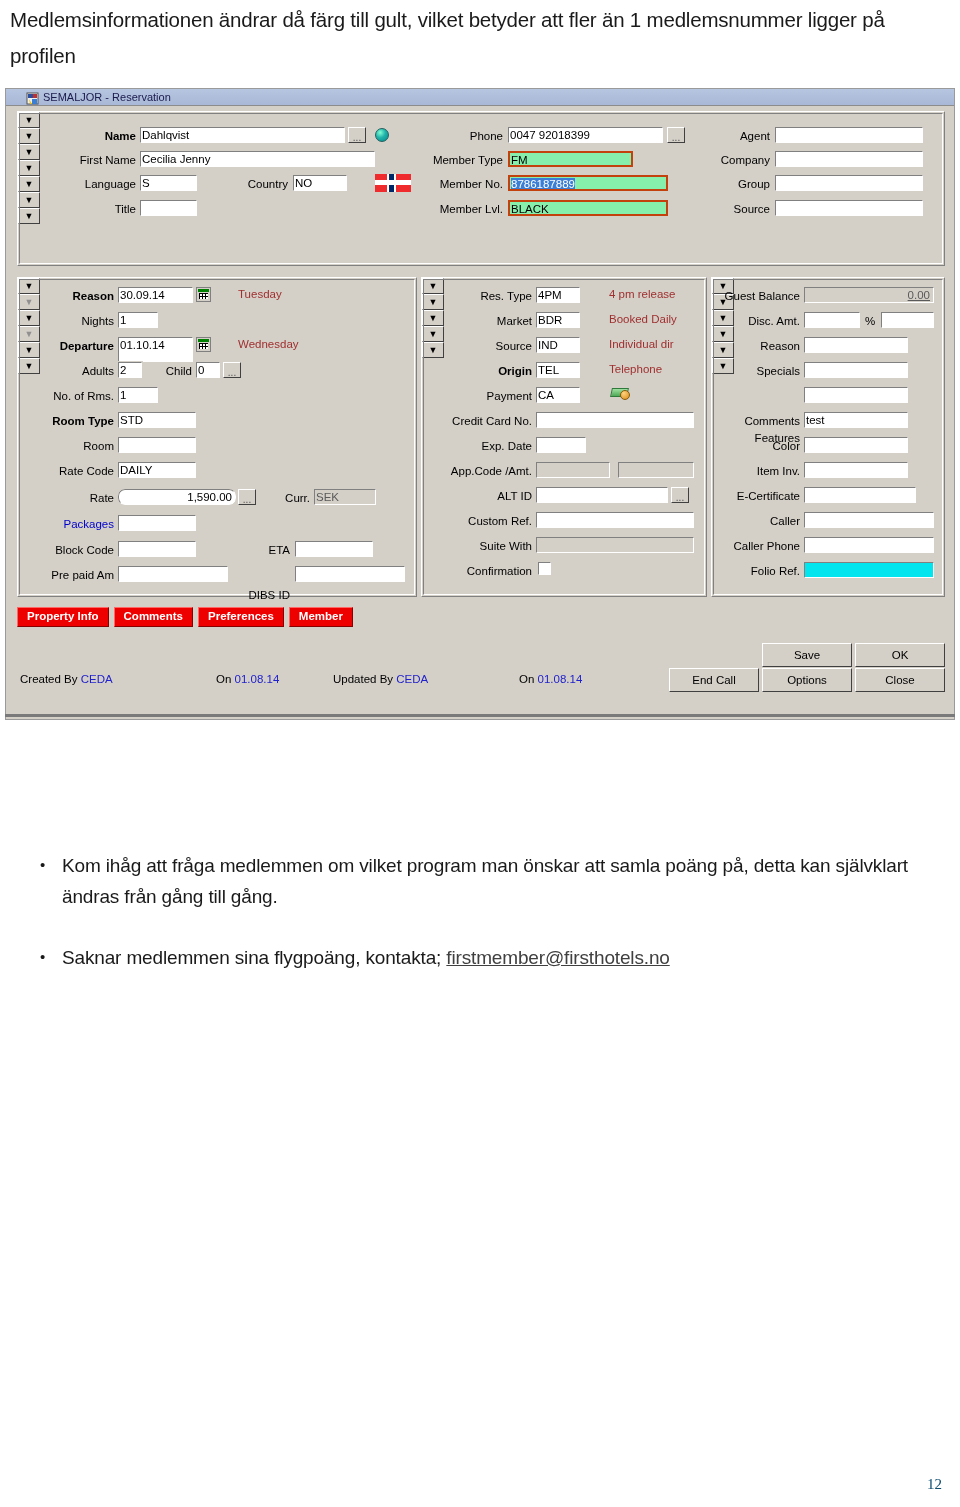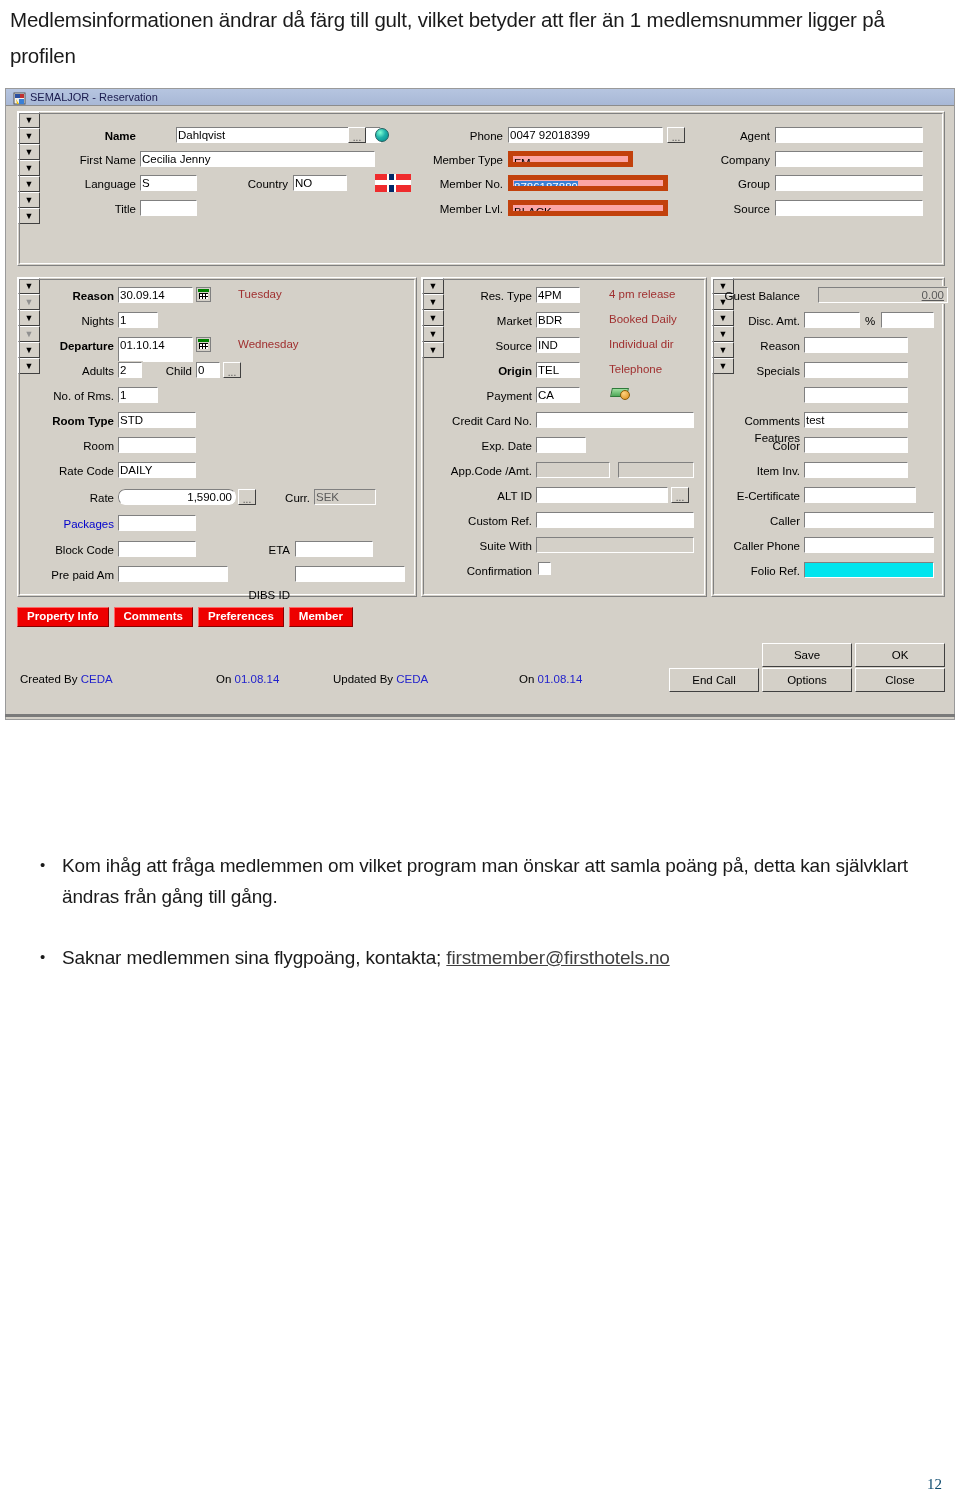--- a/index.html
+++ b/index.html
@@ -38,21 +38,21 @@
     background: #d4d0c8;
     border: 1px solid #9a9a9a;
     box-sizing: border-box;
   }
   .titlebar {
     height: 17px;
     background: linear-gradient(to bottom, #b6c5e0 0%, #a8b8d6 100%);
     border-bottom: 1px solid #8c8c8c;
     display: flex;
     align-items: center;
-    padding-left: 7px;
+    padding-left: 20px;
     box-sizing: border-box;
   }
   .title-icon {
     width: 13px;
     height: 13px;
     margin-right: 4px;
     position: relative;
     flex: 0 0 auto;
   }
   .title-text {
@@ -107,21 +107,21 @@
     border-bottom: 1px solid #ffffff;
     outline: 1px solid #d4d0c8;
     box-sizing: border-box;
     font-size: 11.5px;
     line-height: 14px;
     padding: 0 1px;
     color: #000;
     overflow: hidden;
   }
   .inp.gray { background: #d4d0c8; color: #5a5a5a; }
-  .inp.yellow { background: #fca5a5; border: 5px solid #c2410c; }
+  .inp.yellow { background: #86efac; border: 2px solid #c2410c; }
   .inp.cyan { background: #00e5ee; }
   .inp.right { text-align: right; padding-right: 3px; }
 
   .sel-hl {
     background: #3a7fd5;
     color: #ffffff;
   }
 
   .btn-dd {
     background: #d4d0c8;
@@ -319,21 +319,21 @@
         <rect x="6" y="7" width="5" height="5" fill="#3a7fd5"></rect>
       </svg>
     </span>
     <span class="title-text">SEMALJOR - Reservation</span>
   </div>
 
   <div class="panel top-panel">
     <div class="panel-inner"></div>
 
     <div class="fld lbl bold" style="left:48px; top:16px; width:70px;">Name</div>
-    <div class="fld inp" style="left:122px; top:15px; width:205px; height:16px;margin-left:36px;">Dahlqvist</div>
+    <div class="fld inp" style="left:122px; top:15px; width:205px; height:16px;">Dahlqvist</div>
     <div class="btn-ell fld" style="left:330px; top:15px; width:18px; height:16px;">...</div>
     <div class="globe-ico" style="left:357px; top:16px; width:14px; height:14px;"></div>
 
     <div class="fld lbl" style="left:36px; top:40px; width:82px;">First Name</div>
     <div class="fld inp" style="left:122px; top:39px; width:235px; height:16px;">Cecilia Jenny</div>
 
     <div class="fld lbl" style="left:40px; top:64px; width:78px;">Language</div>
     <div class="fld inp" style="left:122px; top:63px; width:57px; height:16px;">S</div>
     <div class="btn-dd" style="left:181px; top:63px; width:22px; height:16px;">▼</div>
 
@@ -490,21 +490,21 @@
     <div class="fld inp gray" style="left:114px; top:259px; width:158px; height:16px;"></div>
 
     <div class="fld lbl" style="left:0px; top:285px; width:110px;">Confirmation</div>
     <span class="chk" style="left:116px; top:284px; width:13px; height:13px;"></span>
   </div>
 
   <div class="panel right-panel">
     <div class="panel-inner"></div>
 
     <div class="fld lbl" style="left:0px; top:10px; width:88px;">Guest Balance</div>
-    <div class="fld inp gray right" style="left:106px; top:9px; width:130px; height:16px;text-decoration:underline;">0.00</div>
+    <div class="fld inp gray right" style="left:92px; top:9px; width:130px; height:16px;text-decoration:underline;">0.00</div>
 
     <div class="fld lbl" style="left:0px; top:35px; width:88px;">Disc. Amt.</div>
     <div class="fld inp" style="left:92px; top:34px; width:56px; height:16px;"></div>
     <div class="fld lbl" style="left:151px; top:35px; width:14px; text-align:center;">%</div>
     <div class="fld inp" style="left:169px; top:34px; width:53px; height:16px;"></div>
 
     <div class="fld lbl" style="left:0px; top:60px; width:88px;">Reason</div>
     <div class="fld inp" style="left:92px; top:59px; width:104px; height:16px;"></div>
     <div class="btn-dd" style="left:200px; top:59px; width:22px; height:16px;">▼</div>
 

